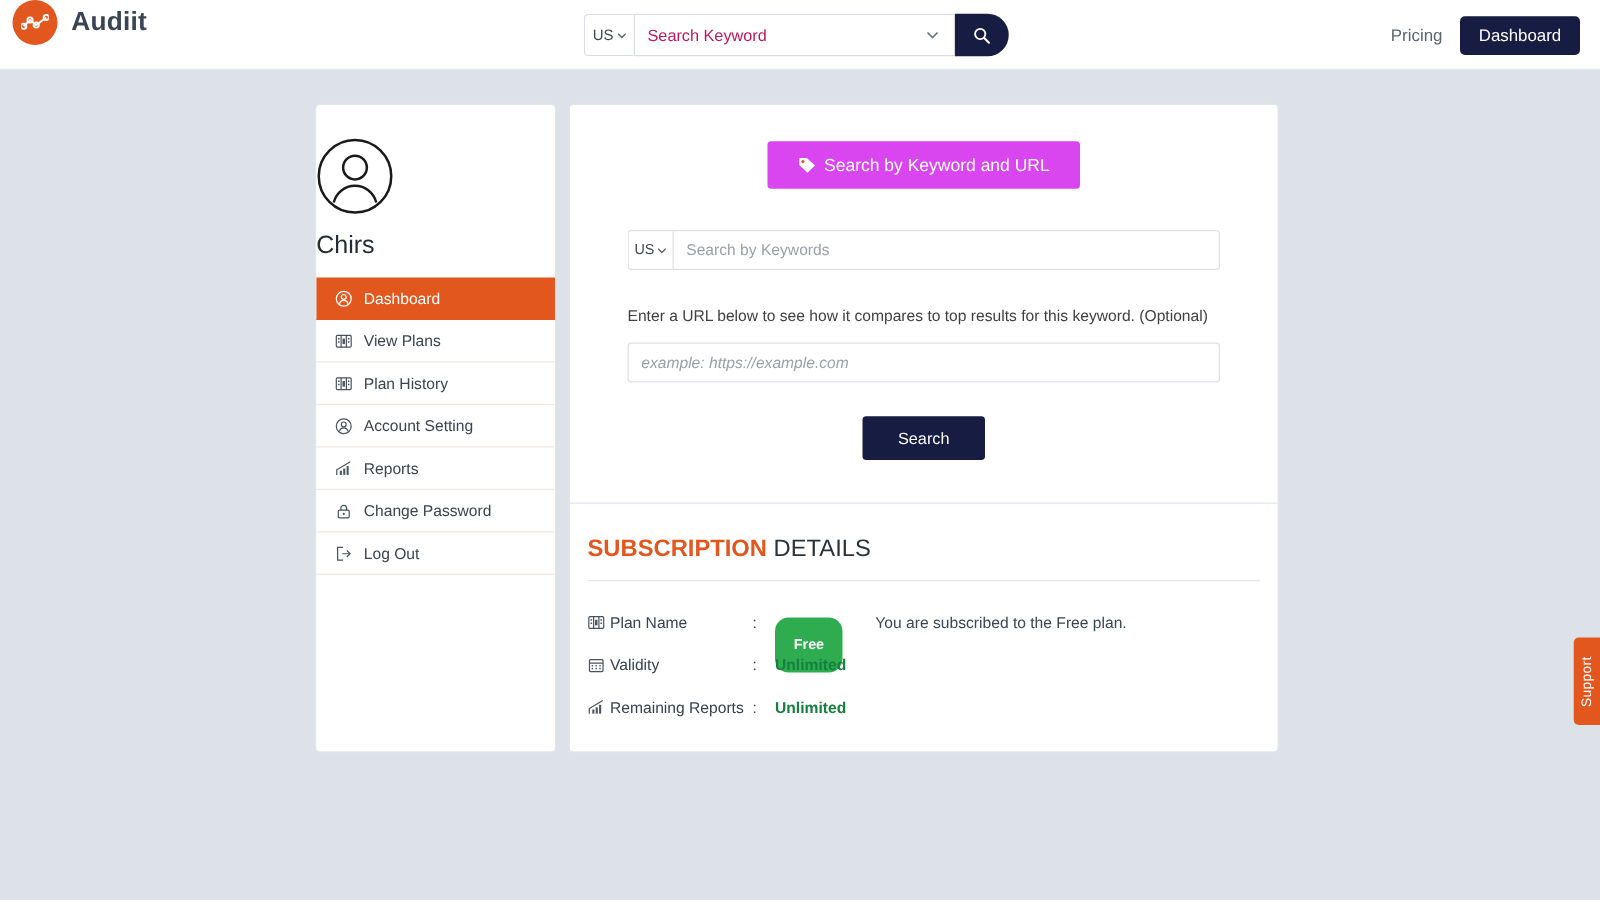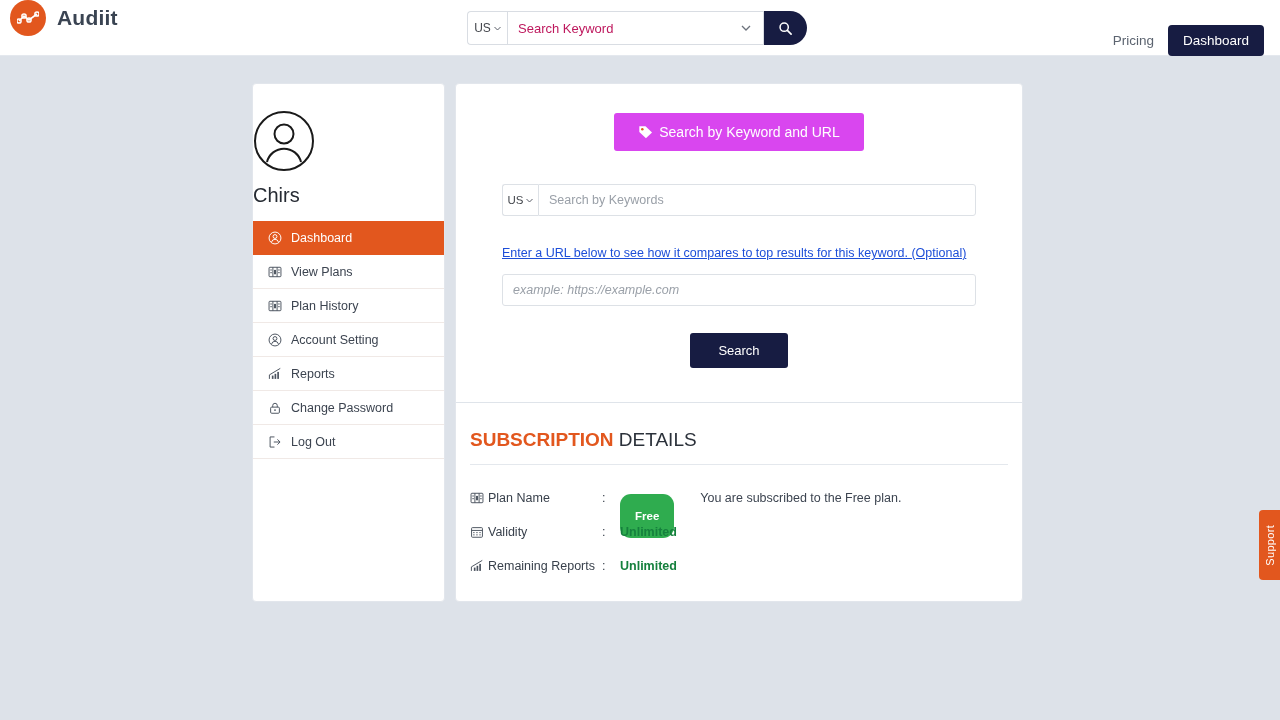--- a/index.html
+++ b/index.html
@@ -105,21 +105,21 @@
     border-radius: 0 17px 17px 0;
     display: flex;
     align-items: center;
     justify-content: center;
     cursor: pointer;
   }
 
   .hdr-right {
     position: absolute;
     right: 16px;
-    top: 12px;
+    top: 0;
     height: 56px;
     display: flex;
     align-items: center;
     gap: 14px;
   }
 
   .pricing-link {
     font-size: 13.5px;
     color: #5c6470;
     text-decoration: none;
@@ -251,22 +251,21 @@
     color: #701a75;
     padding: 0 10px;
     outline: none;
     font-family: "Liberation Sans", sans-serif;
   }
   .kw-input::placeholder { color: #9aa0a8; }
 
   .url-note {
     margin-top: 30px;
     font-size: 12.5px;
-    color: #1d4ed8;
-    text-decoration: underline;
+    color: #404040;
   }
 
   .url-input {
     display: block;
     width: 100%;
     height: 32px;
     margin-top: 14px;
     border: 1px solid #dde1e6;
     border-radius: 3px;
     font-size: 12.5px;

